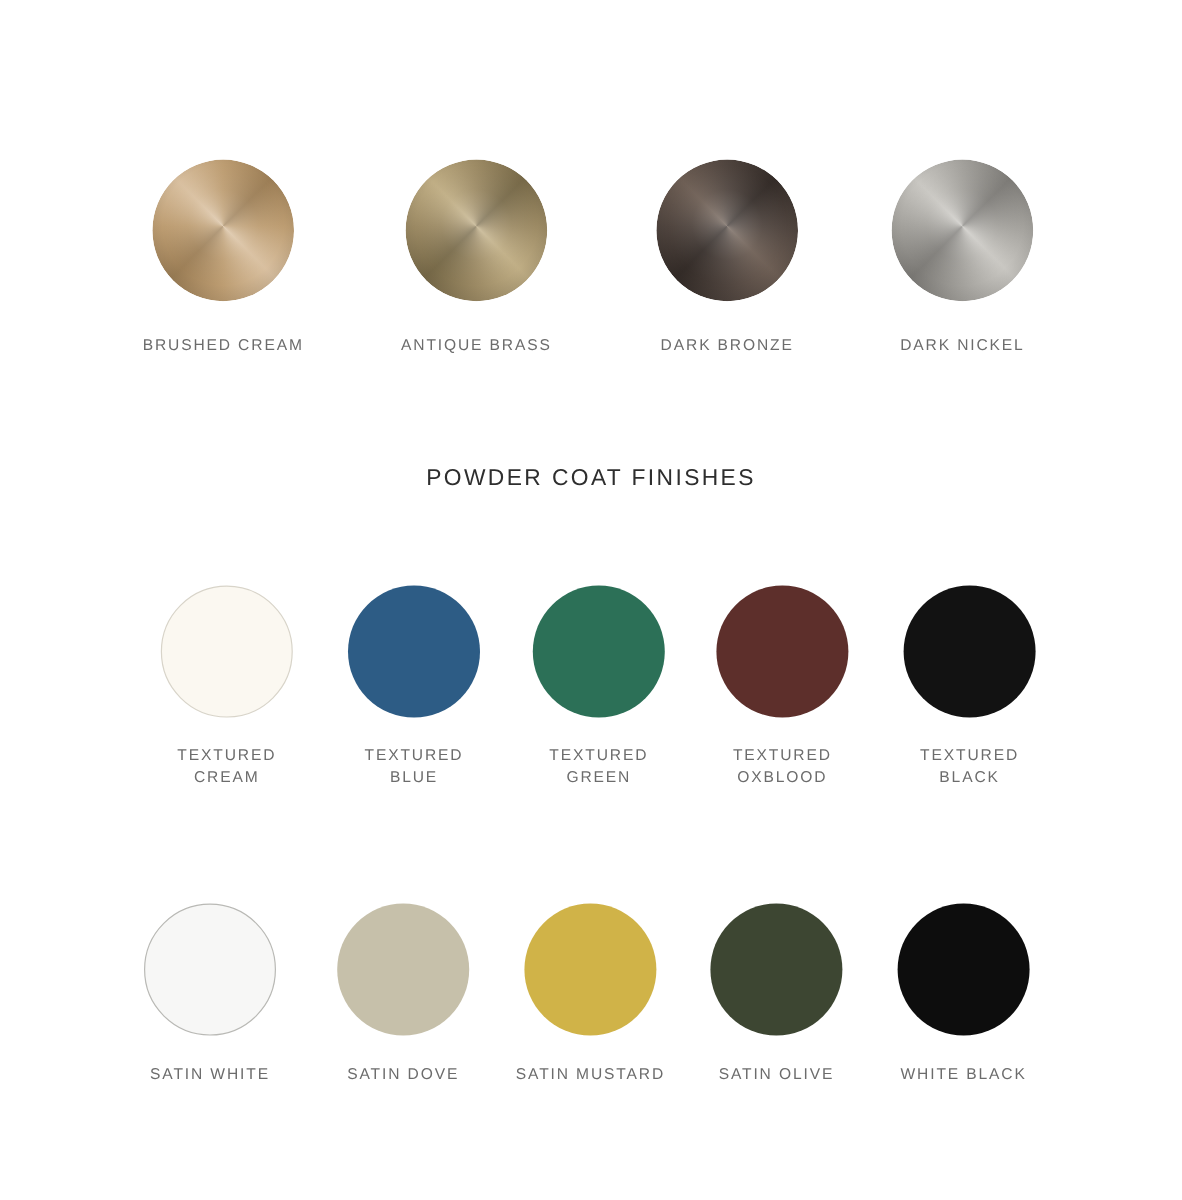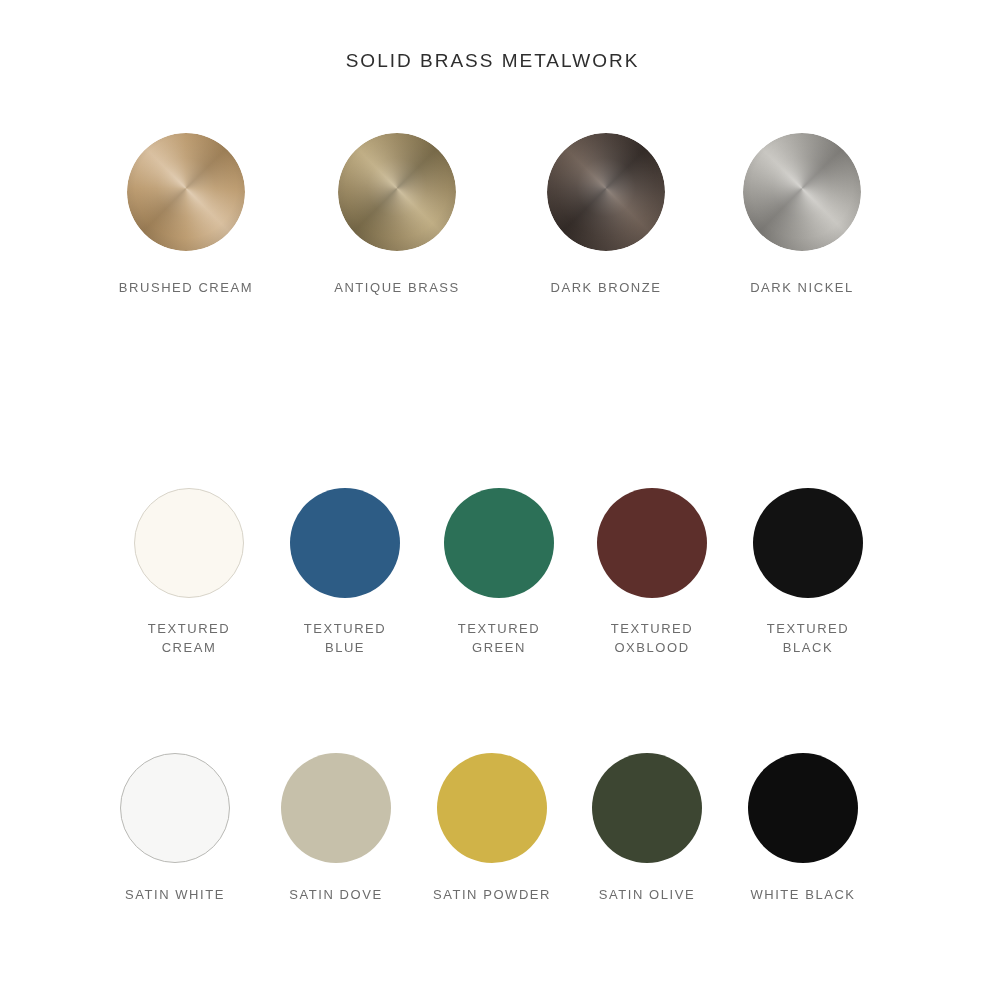--- a/index.html
+++ b/index.html
@@ -91,21 +91,20 @@
   .powder-row-1 .swatch-cell { top: 488px; }
   .powder-row-1 .swatch-label { margin-top: 21px; }
   .powder-row-2 .swatch-cell { top: 753px; }
   .powder-row-2 .swatch-label { margin-top: 22px; }
 </style>
 </head>
 <body>
 
 <div class="board">
 
-  <div class="section-title" id="metal-title">SOLID BRASS METALWORK</div>
 
   <div class="metal-row" id="metal-row">
       <div class="swatch-cell" style="left: 96px; width: 180px;">
         <div class="disc-metal" style="width: 118px; height: 118px;">
           <div class="sheen" style="background: conic-gradient(from -45deg at 50% 47%, rgb(217, 192, 160) 0deg, rgb(189, 157, 114) 45deg, rgb(157, 127, 87) 90deg, rgb(189, 157, 114) 135deg, rgb(217, 192, 160) 180deg, rgb(189, 157, 114) 225deg, rgb(157, 127, 87) 270deg, rgb(189, 157, 114) 315deg, rgb(217, 192, 160) 360deg);"></div>
           <div class="vignette"></div>
         </div>
         <div class="swatch-label">BRUSHED CREAM</div>
       </div>
       <div class="swatch-cell" style="left: 307px; width: 180px;">
@@ -124,20 +123,21 @@
       </div>
       <div class="swatch-cell" style="left: 712px; width: 180px;">
         <div class="disc-metal" style="width: 118px; height: 118px;">
           <div class="sheen" style="background: conic-gradient(from -45deg at 50% 47%, rgb(201, 199, 194) 0deg, rgb(163, 161, 156) 45deg, rgb(126, 124, 120) 90deg, rgb(163, 161, 156) 135deg, rgb(201, 199, 194) 180deg, rgb(163, 161, 156) 225deg, rgb(126, 124, 120) 270deg, rgb(163, 161, 156) 315deg, rgb(201, 199, 194) 360deg);"></div>
           <div class="vignette"></div>
         </div>
         <div class="swatch-label">DARK NICKEL</div>
       </div>
     </div>
 
+  <div class="section-title" id="powder-title">POWDER COAT FINISHES</div>
 
   <div class="powder-row-1" id="powder-row-1">
       <div class="swatch-cell" style="left: 99px; width: 180px;">
         <div class="disc-flat" style="width: 108px; height: 108px; background: rgb(251, 248, 241); border: 1px solid rgb(216, 212, 201);"></div>
         <div class="swatch-label">TEXTURED
 CREAM</div>
       </div>
       <div class="swatch-cell" style="left: 255px; width: 180px;">
         <div class="disc-flat" style="width: 110px; height: 110px; background: rgb(45, 92, 133);"></div>
         <div class="swatch-label">TEXTURED
@@ -163,21 +163,21 @@
       <div class="swatch-cell" style="left: 85px; width: 180px;">
         <div class="disc-flat" style="width: 108px; height: 108px; background: rgb(247, 247, 246); border: 1px solid rgb(185, 185, 181);"></div>
         <div class="swatch-label">SATIN WHITE</div>
       </div>
       <div class="swatch-cell" style="left: 246px; width: 180px;">
         <div class="disc-flat" style="width: 110px; height: 110px; background: rgb(198, 192, 170);"></div>
         <div class="swatch-label">SATIN DOVE</div>
       </div>
       <div class="swatch-cell" style="left: 402px; width: 180px;">
         <div class="disc-flat" style="width: 110px; height: 110px; background: rgb(208, 179, 72);"></div>
-        <div class="swatch-label">SATIN POWDER</div>
+        <div class="swatch-label">SATIN MUSTARD</div>
       </div>
       <div class="swatch-cell" style="left: 557px; width: 180px;">
         <div class="disc-flat" style="width: 110px; height: 110px; background: rgb(61, 70, 50);"></div>
         <div class="swatch-label">SATIN OLIVE</div>
       </div>
       <div class="swatch-cell" style="left: 713px; width: 180px;">
         <div class="disc-flat" style="width: 110px; height: 110px; background: rgb(13, 13, 13);"></div>
         <div class="swatch-label">WHITE BLACK</div>
       </div>
     </div>

